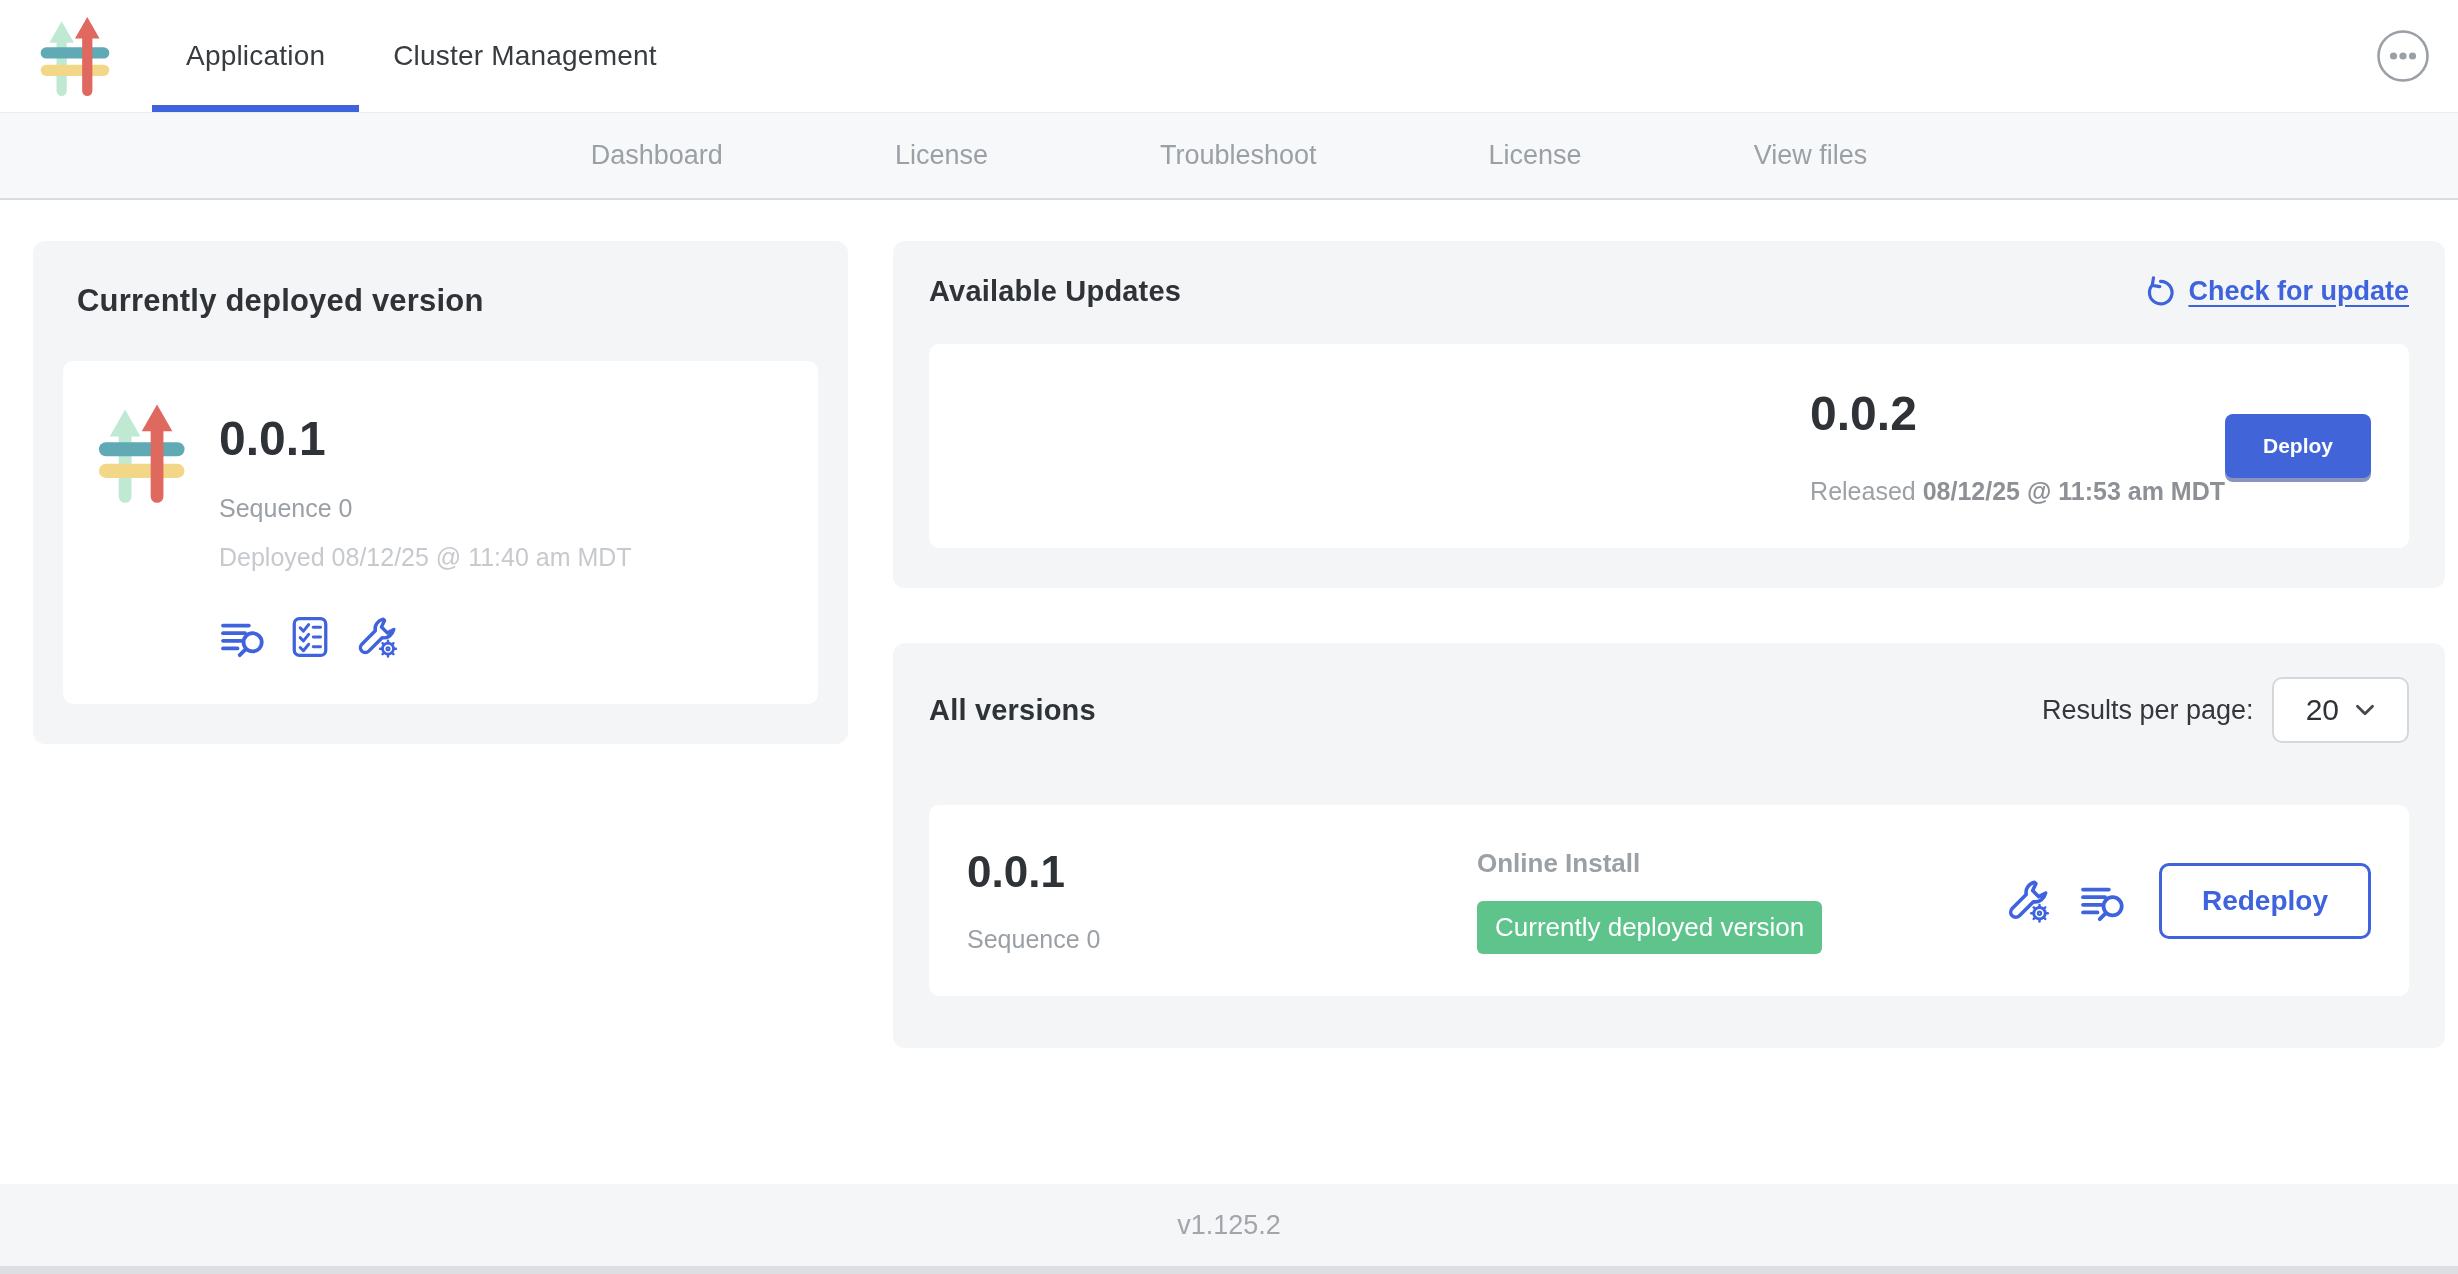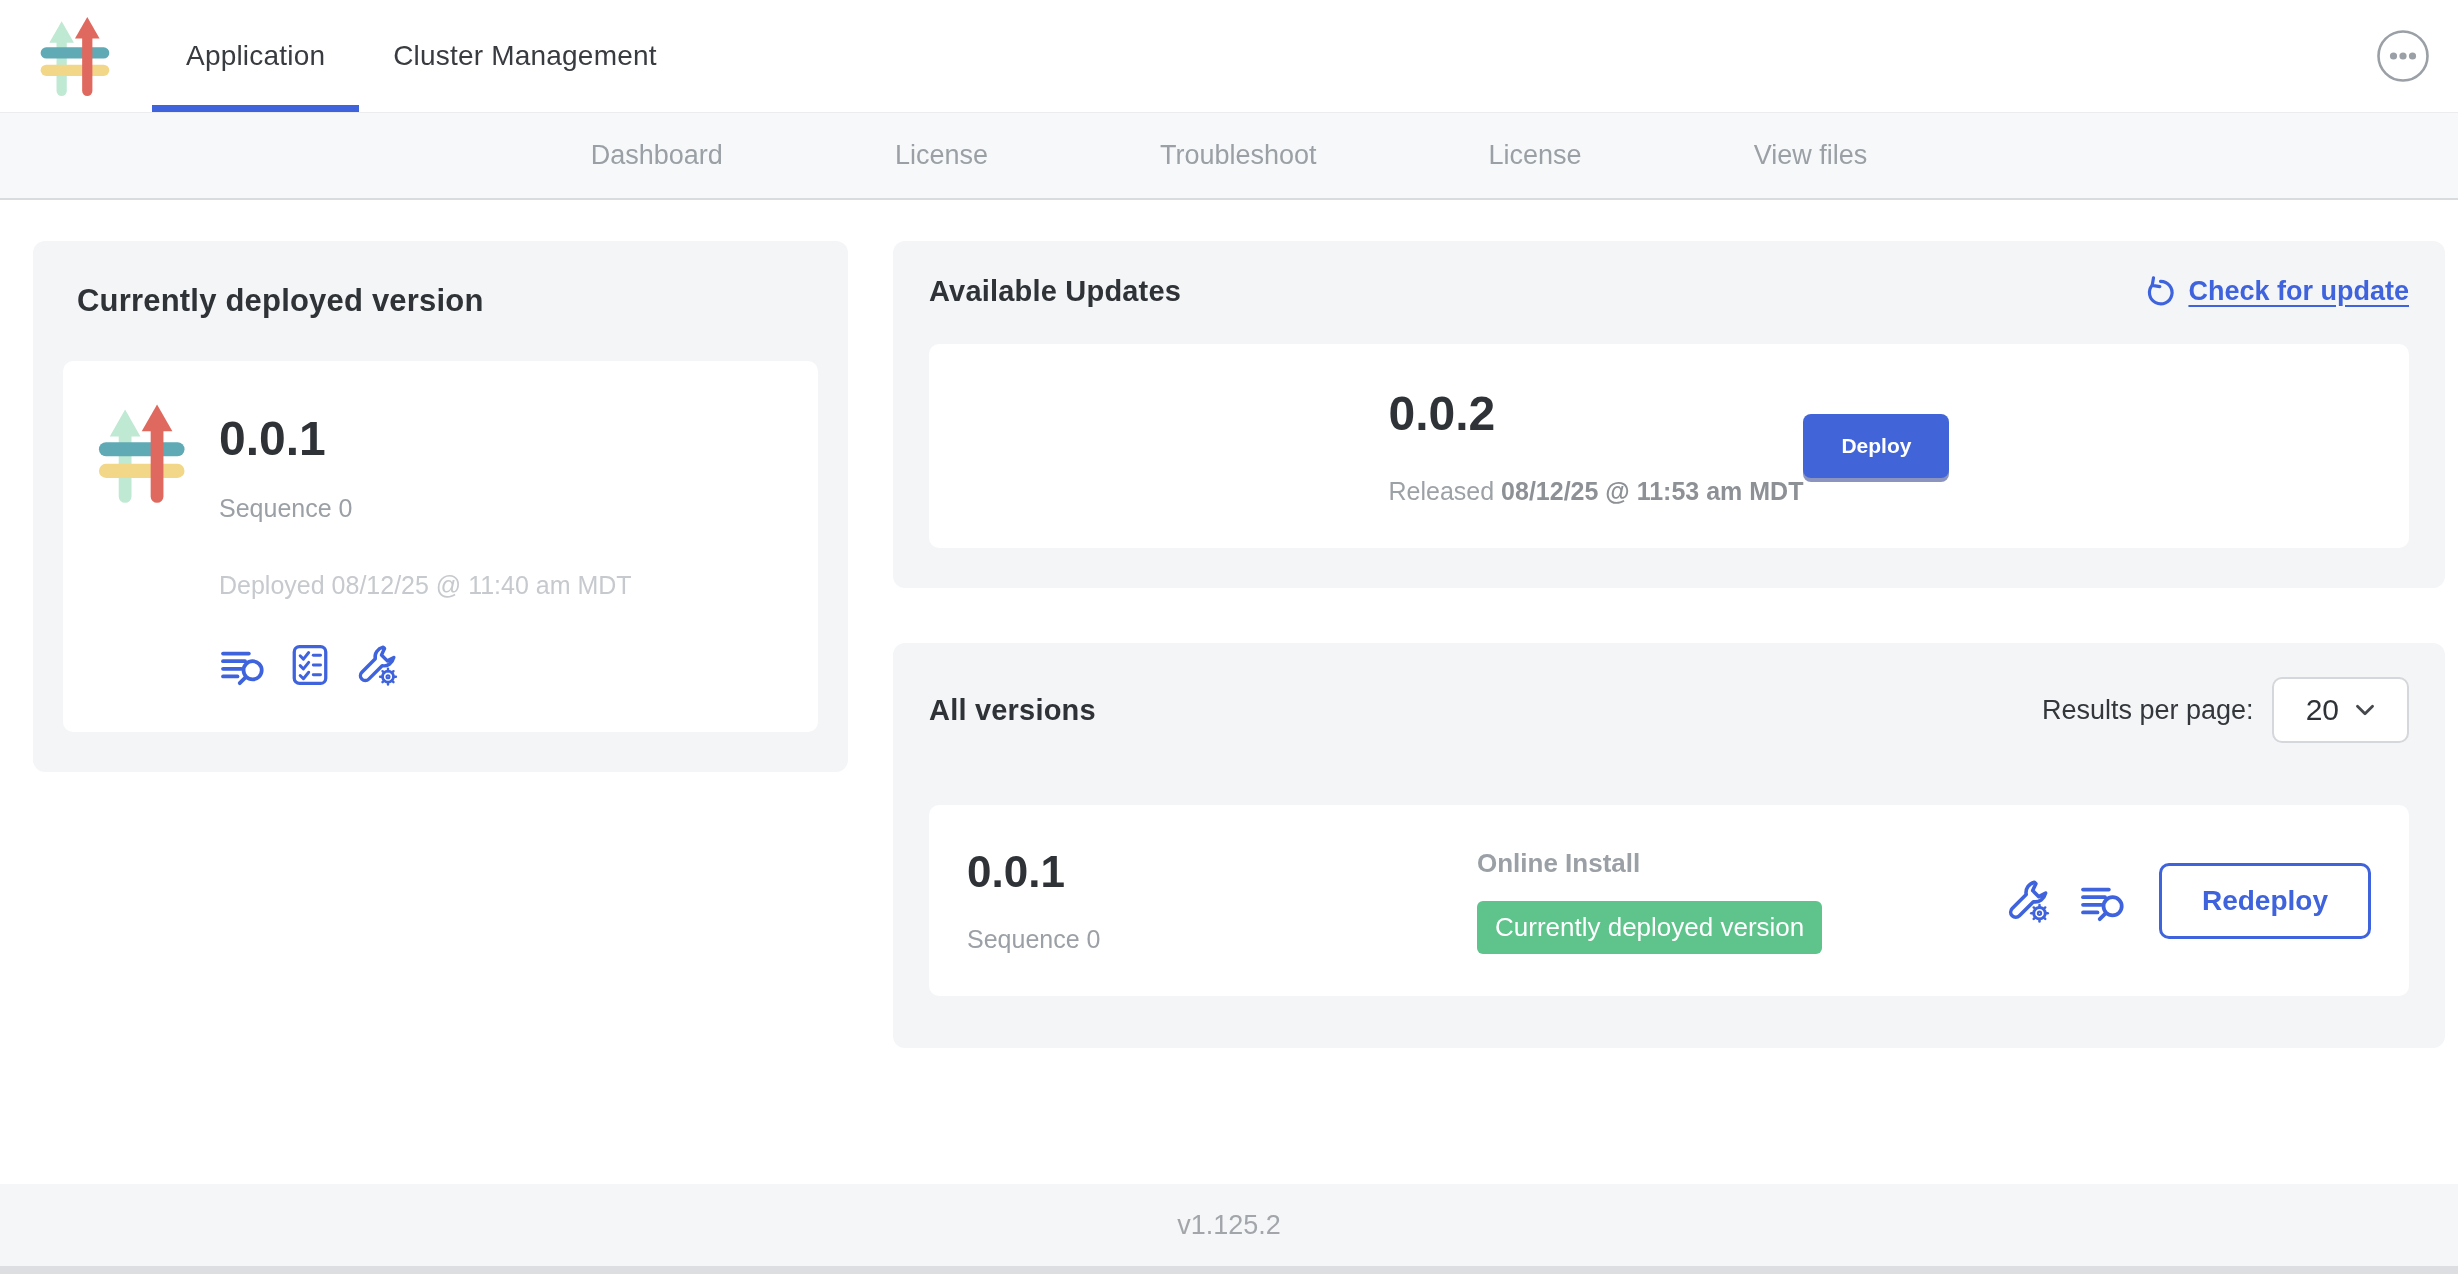--- a/index.html
+++ b/index.html
@@ -144,21 +144,21 @@
     text-decoration:none;
     cursor:pointer;
   }
   .check-link .link-text { text-decoration:underline; text-underline-offset:5px; }
 
   .update-inner {
     margin-top:36px;
     padding:42px 38px;
     display:flex;
     align-items:center;
-    justify-content:center;
+    justify-content:flex-end;
   }
   .released-line { font-size:25px; color:#9ca1a6; margin-top:36px; }
   .released-line b { color:#8d9196; font-weight:700; }
 
   .deploy-btn {
     background:#4165d9;
     color:#ffffff;
     font-size:21px;
     font-weight:700;
     font-family:inherit;
@@ -315,21 +315,21 @@
 
   <section class="card deployed-card">
     <h2>Currently deployed version</h2>
     <div class="inner-card deployed-inner">
       <svg width="92" height="104" viewBox="0 0 72 80">
         <use href="#app-logo-shape"></use>
       </svg>
       <div>
         <div class="version-big" style="margin-top:10px">0.0.1</div>
         <div class="seq-text" style="margin-top:28px">Sequence 0</div>
-        <div class="muted-date" style="margin-top:48px">Deployed 08/12/25 @ 11:40 am MDT</div>
+        <div class="muted-date" style="margin-top:20px">Deployed 08/12/25 @ 11:40 am MDT</div>
         <div class="icon-row" style="margin-top:42px">
           <button class="icon-btn">
             <svg width="46" height="44" viewBox="0 0 58 58">
                 <use href="#logs-glyph"></use>
               </svg>
           </button>
           <button class="icon-btn">
             <svg width="42" height="44" viewBox="0 0 64 64">
                 <use href="#preflight-glyph"></use>
               </svg>

